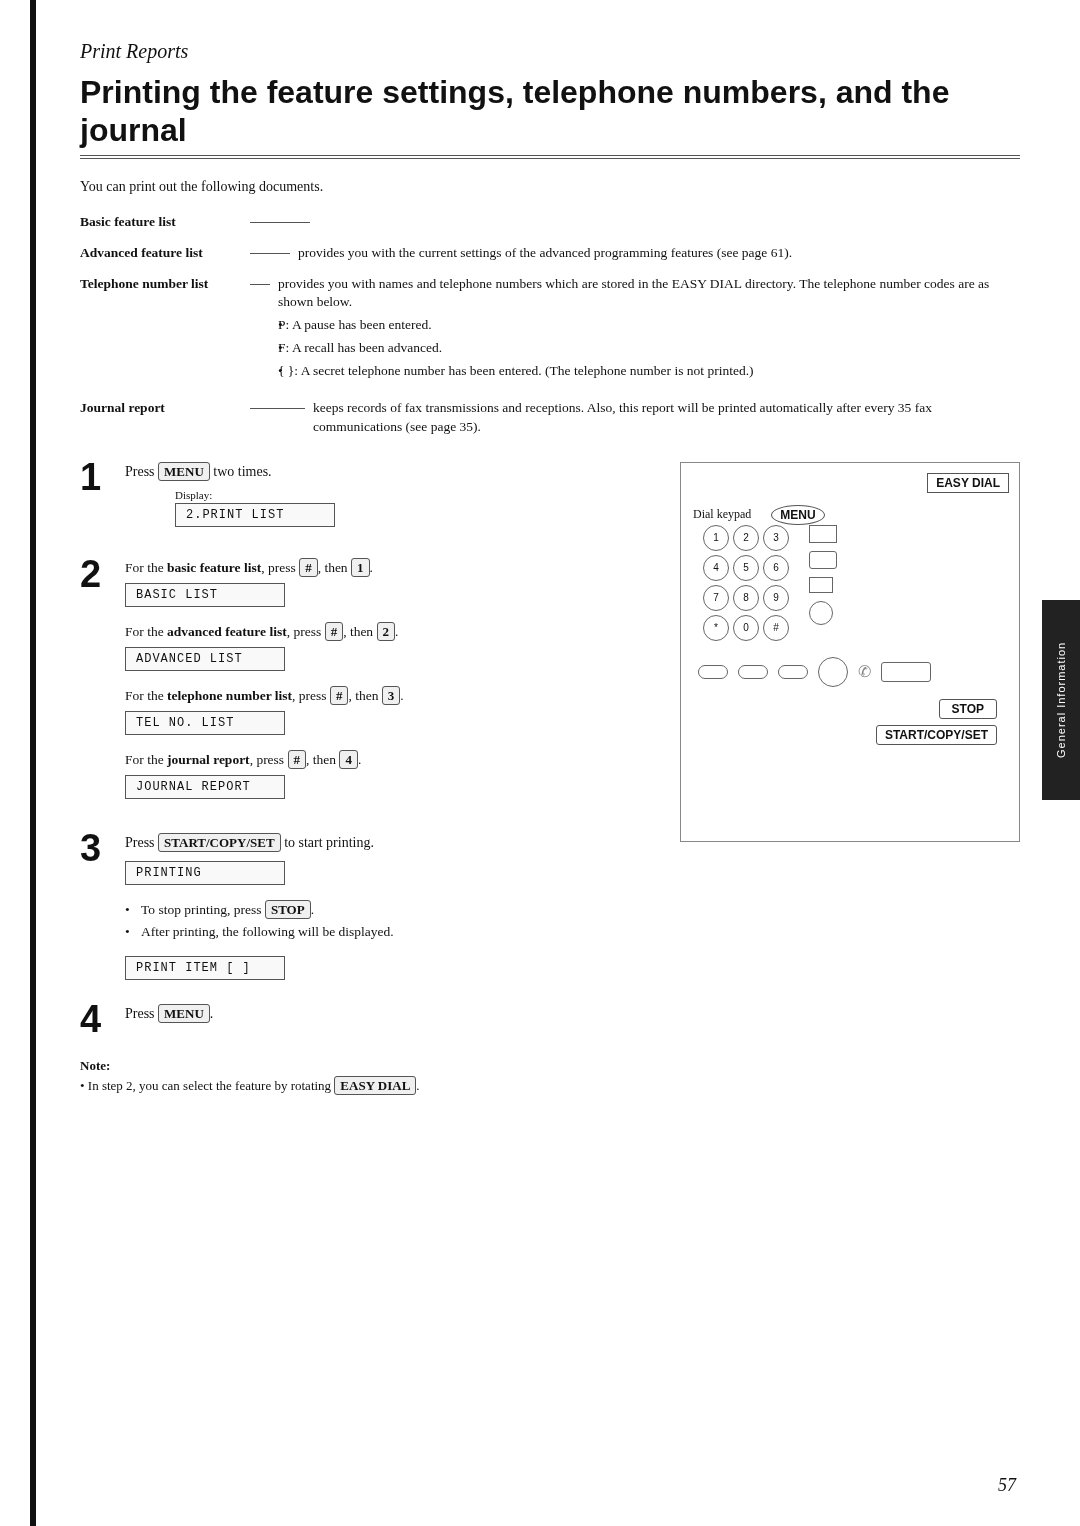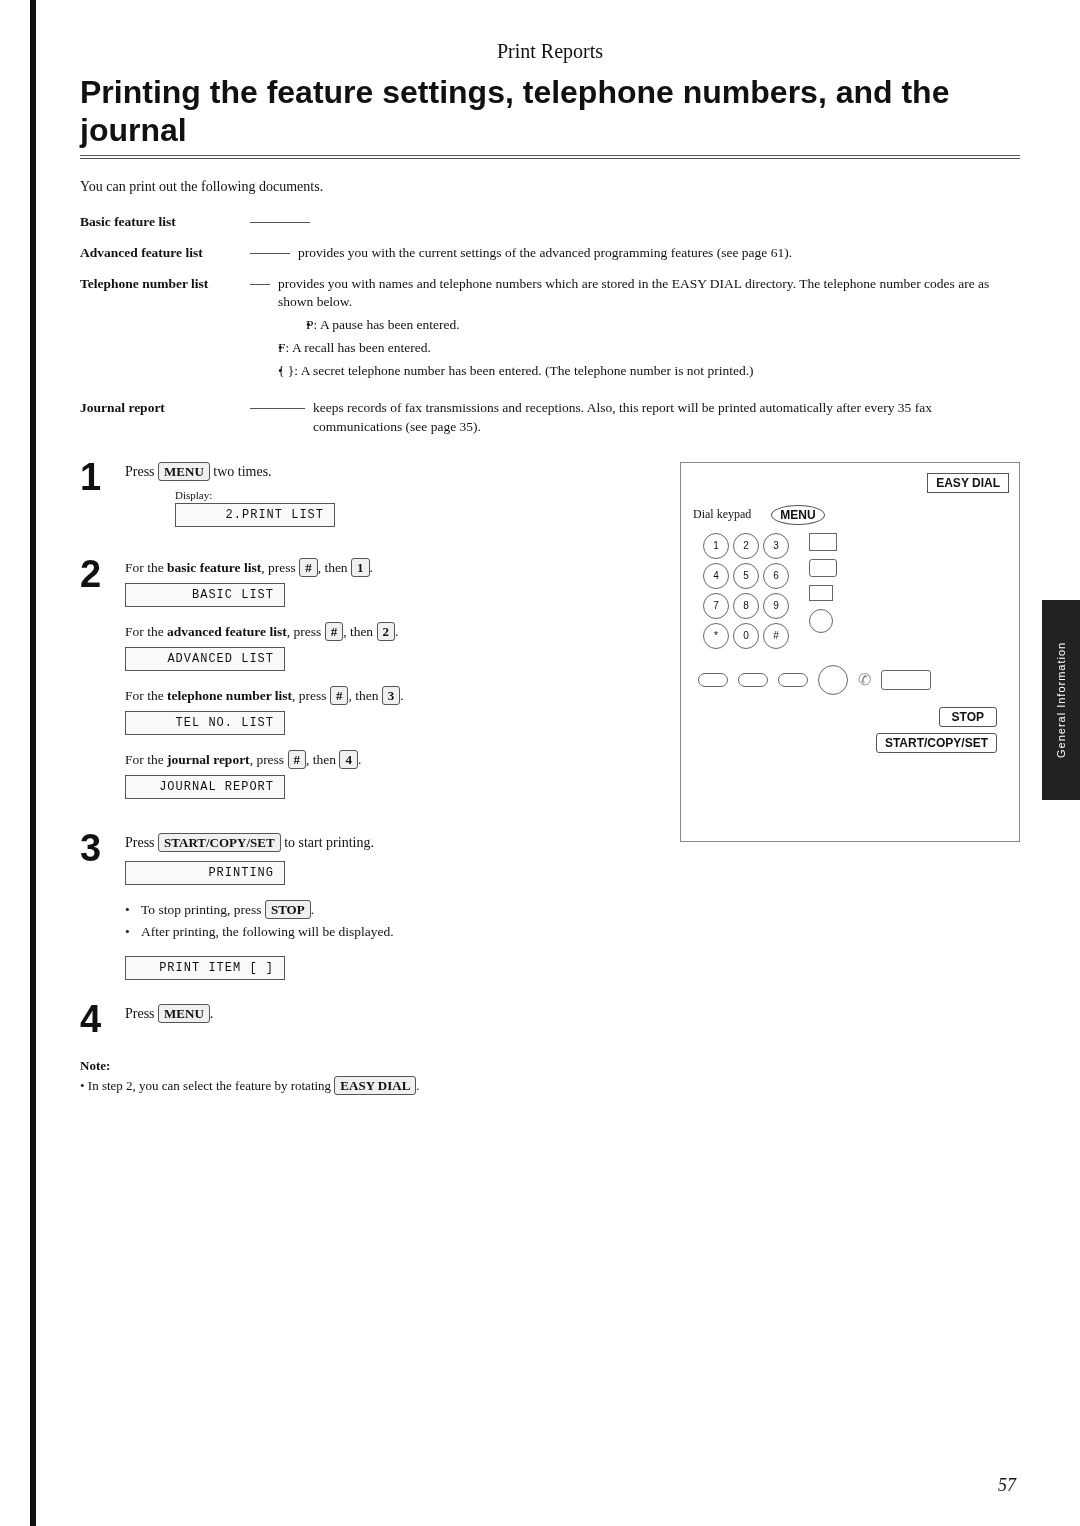--- a/index.html
+++ b/index.html
@@ -46,21 +46,22 @@
       padding: 15px 10px;
       letter-spacing: 1px;
       height: 200px;
       display: flex;
       align-items: center;
       justify-content: center;
     }
 
     
     .header-right {
-      text-align: center;
+      text-align: left;
+      font-style: italic;
       font-size: 20px;
       margin-bottom: 10px;
       font-family: 'Times New Roman', Times, serif;
     }
 
     .main-title {
       font-size: 32px;
       font-weight: bold;
       font-family: Arial, Helvetica, sans-serif;
       line-height: 1.2;
@@ -123,21 +124,21 @@
       line-height: 1.4;
     }
 
     .display-box {
       border: 1px solid #555;
       font-family: 'Courier New', Courier, monospace;
       font-size: 12px;
       padding: 4px 10px;
       display: inline-block;
       min-width: 160px;
-      text-align: right;
+      text-align: left;
       background: #f9f9f9;
       margin-bottom: 6px;
       letter-spacing: 1px;
     }
 
     .sub-step {
       margin-bottom: 10px;
       margin-left: 0;
     }
 
@@ -284,22 +285,22 @@
     <div class="feature-row">
       <div class="feature-row-label">
         <span>Telephone number list</span>
       </div>
       <div class="feature-row-middle">
         <span style="display:inline-block;border-top:1.5px solid #555;width:20px;vertical-align:middle;margin-top:9px;"></span>
       </div>
       <div class="feature-row-desc">
         <span>provides you with names and telephone numbers which are stored in the EASY DIAL directory. The telephone number codes are as shown below.</span>
         <ul class="bullet-list" style="list-style:none;margin-top:4px;">
-          <li style="padding-left:0;margin-left:28px;">P:   A pause has been entered.</li>
-          <li style="padding-left:0;">F:   A recall has been entered.</li>
+          <li style="padding-left:0;">P:   A pause has been entered.</li>
+          <li style="padding-left:0;">F:   A recall has been advanced.</li>
           <li style="padding-left:0;">{ }: A secret telephone number has been entered. (The telephone number is not printed.)</li>
         </ul>
       </div>
     </div>
 
     <div class="feature-row">
       <div class="feature-row-label">
         <span>Journal report</span>
       </div>
       <div class="feature-row-middle">
@@ -393,21 +394,21 @@
         </div>
       </div>
 
     </div>
 
     <div class="steps-right">
       <div style="border: 1px solid #888; padding: 12px; position: relative; min-height: 380px; background: #fff;">
 
         <div style="position: absolute; top: 10px; right: 10px; border: 1px solid #555; padding: 2px 8px; font-size: 12px; font-weight: bold; font-family: Arial, sans-serif;">EASY DIAL</div>
 
-        <div style="display:flex; align-items:center; gap:20px; margin-top: 30px; margin-bottom: 8px;">
+        <div style="display:flex; align-items:center; gap:20px; margin-top: 30px; ">
           <div style="font-size:12px;">Dial keypad</div>
           <div style="border: 1px solid #555; border-radius: 50%; padding: 2px 8px; font-size: 12px; font-weight: bold; font-family: Arial, sans-serif;">MENU</div>
         </div>
 
         <div style="display:flex; gap: 10px; margin-left: 10px;">
 
           <div>
             <div class="keypad-row">
               <div class="key-circle">1</div>
               <div class="key-circle">2</div>

